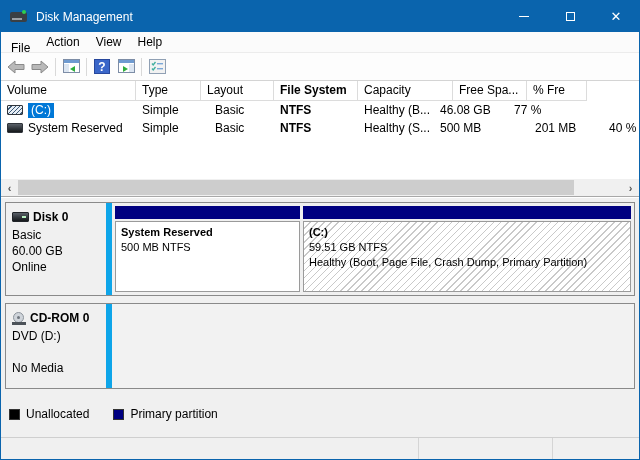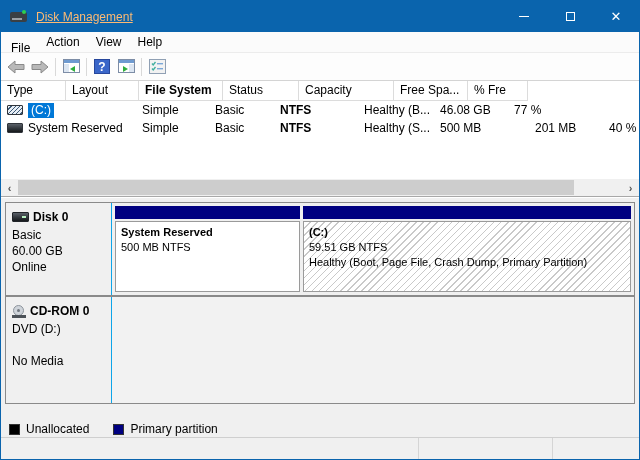--- a/index.html
+++ b/index.html
@@ -7,21 +7,21 @@
   body { font-family:"Liberation Sans", sans-serif; font-size:12px; color:#000; }
 
   .window { width:640px; height:460px; border:1px solid #0a64ad; display:flex; flex-direction:column; background:#f0f0f0; overflow:hidden; }
 
   
   .titlebar { height:31px; background:#0a64ad; display:flex; align-items:center; flex-shrink:0; }
   .title-icon { width:18px; height:14px; margin-left:9px; position:relative; }
   .title-icon .drive { position:absolute; left:0; top:2px; width:17px; height:10px; background:#3a3f44; border-radius:2px; }
   .title-icon .slot { position:absolute; left:2px; top:8px; width:10px; height:2px; background:#9aa0a6; }
   .title-icon .led { position:absolute; left:12px; top:0; width:4px; height:4px; background:#2fce4f; border-radius:50%; }
-  .title-text { color:#fdba74; margin-left:8px; font-size:12px;text-decoration:underline; }
+  .title-text { color:#ffffff; margin-left:8px; font-size:12px; }
   .title-controls { margin-left:auto; display:flex; height:100%; }
   .tbtn { width:46px; height:100%; display:flex; align-items:center; justify-content:center; color:#fff; }
   .glyph-min { width:10px; height:1px; background:#fff; }
   .glyph-max { width:9px; height:9px; border:1px solid #fff; }
   .glyph-close { font-size:13px; line-height:1; }
 
   
   .menubar { height:21px; background:#fbfbfb; display:flex; align-items:center; border-bottom:1px solid #ececec; flex-shrink:0; }
   .menu-item { padding:0 8px; height:100%; display:flex; align-items:center; font-size:12px; }
   .menu-item:first-child { margin-left:2px;margin-top:12px; }
@@ -49,22 +49,22 @@
   .scroll-arrow { width:17px; height:17px; display:flex; align-items:center; justify-content:center; color:#555; font-size:11px; font-weight:bold; }
   .scroll-thumb { height:15px; width:556px; background:#cdcdcd; }
   .scroll-track-end { flex:1; }
 
   .splitter { height:2px; border-top:1px solid #a8a8a8; background:#fff; flex-shrink:0; }
 
   
   .graphic-pane { flex:1; background:#f0f0f0; padding:4px 4px 0 4px; overflow:hidden; display:flex; flex-direction:column; }
   .disk-row { border:1px solid #8a8a8a; background:#f0f0f0; display:flex; flex-shrink:0; }
   .disk-row.disk0 { height:94px; }
-  .disk-row.cdrom { height:108px; }
-  .disk-label { width:106px; border-right:1px solid #0ea5e9; padding:7px 6px 0 6px; flex-shrink:0; }
+  .disk-row.cdrom { height:86px; margin-top:7px; }
+  .disk-label { width:106px; border-right:6px solid #0ea5e9; padding:7px 6px 0 6px; flex-shrink:0; }
   .disk-title { display:flex; align-items:center; font-weight:bold; font-size:12px; }
   .disk-drive-icon { width:17px; height:10px; margin-right:4px; background:linear-gradient(#5a6068,#2e3338 60%,#16191c); border:1px solid #202428; border-radius:1px; position:relative; flex-shrink:0; }
   .disk-drive-icon::after { content:""; position:absolute; right:2px; top:3px; width:4px; height:2px; background:#baf2c2; }
   .cd-icon { width:15px; height:13px; margin-right:3px; position:relative; flex-shrink:0; }
   .cd-icon .disc { position:absolute; left:1px; top:0; width:11px; height:11px; border-radius:50%; background:#cfd4da; border:1px solid #8d949c; }
   .cd-icon .hole { position:absolute; left:5px; top:4px; width:3px; height:3px; border-radius:50%; background:#6f767e; }
   .cd-icon .tray { position:absolute; left:0; bottom:0; width:14px; height:3px; background:#4c5258; }
   .disk-meta { margin-top:3px; line-height:16px; font-size:12px; }
   .partition-area { flex:1; display:flex; padding:3px; gap:3px; overflow:hidden; }
   .partition { display:flex; flex-direction:column; overflow:hidden; }
@@ -163,24 +163,24 @@
         <path d="M3 4.5 L4.2 6 L6.5 3" stroke="#3fae9e" stroke-width="1.3" fill="none"></path>
         <rect x="8" y="4" width="6" height="1.4" fill="#7aa7d8"></rect>
         <path d="M3 9.5 L4.2 11 L6.5 8" stroke="#3fae9e" stroke-width="1.3" fill="none"></path>
         <rect x="8" y="9" width="6" height="1.4" fill="#7aa7d8"></rect>
       </svg>
     </div>
   </div>
 
   <div class="volume-pane">
     <div class="list-header">
+      <div class="hcell c0">Volume</div>
       <div class="hcell c2">Type</div>
       <div class="hcell c1">Layout</div>
       <div class="hcell c3">File System</div>
-      <div class="hcell c4">Status</div>
       <div class="hcell c5">Capacity</div>
       <div class="hcell c6">Free Spa...</div>
       <div class="hcell c7">% Fre</div>
     </div>
 
     <div class="list-row">
       <div class="cell c0 vol-cell">
         <div class="vol-icon hatched"></div>
         <span class="sel-label">(C:)</span>
       </div>

